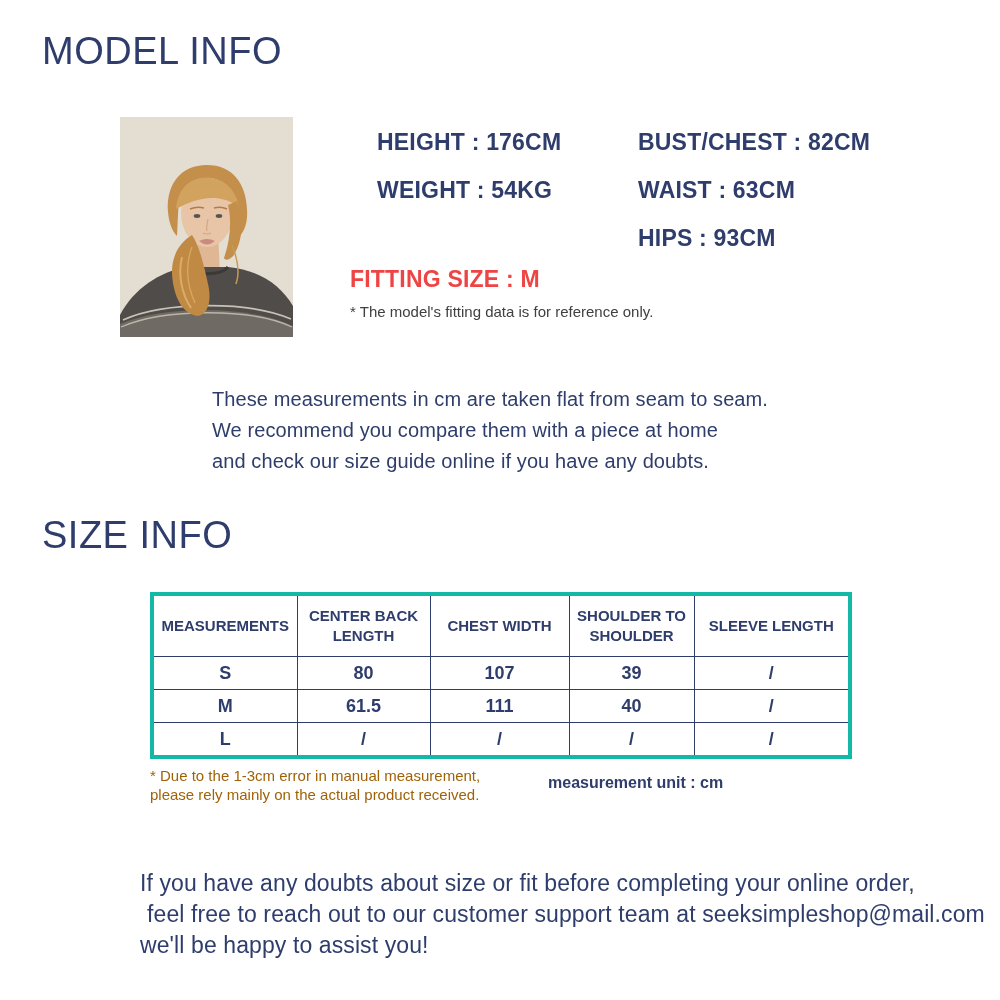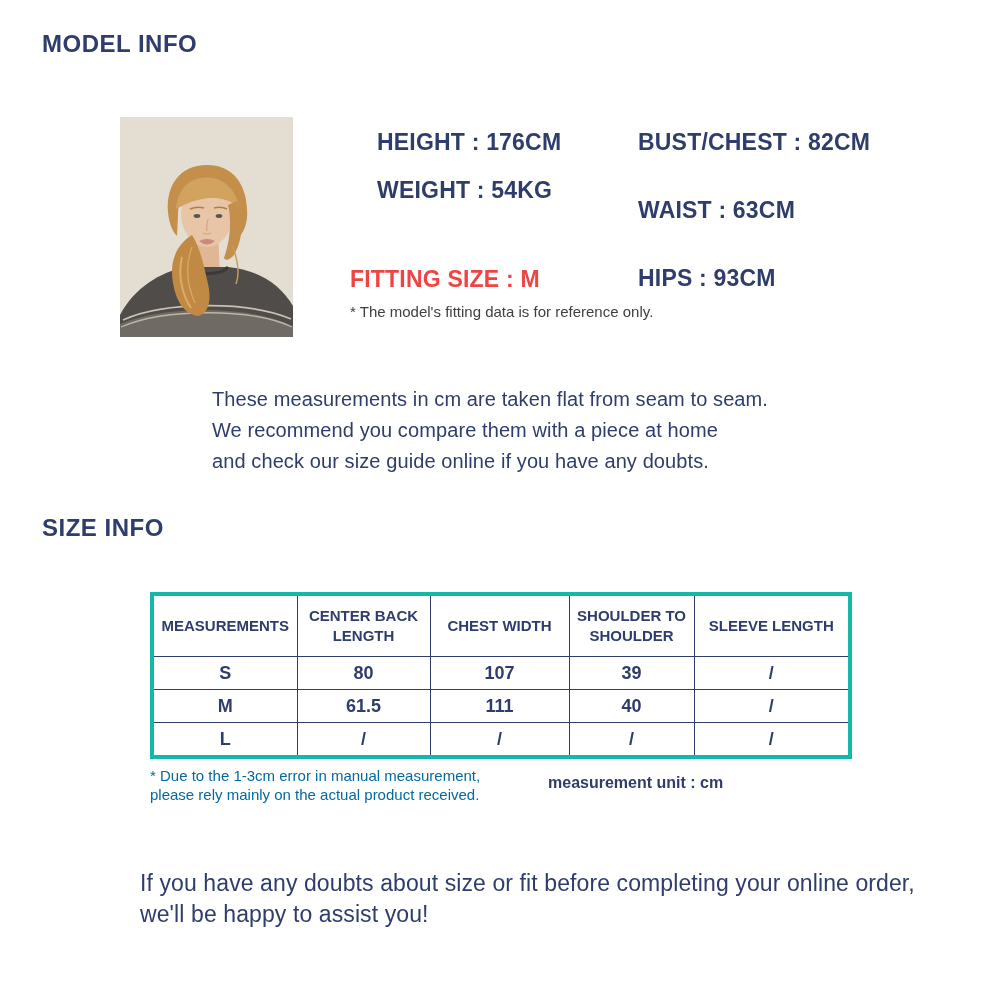--- a/index.html
+++ b/index.html
@@ -1,35 +1,35 @@
 <!DOCTYPE html>
 <html><head>
 <meta charset="utf-8">
 <style>
   html,body{margin:0;padding:0;background:#ffffff;}
   .canvas{
     position:relative;width:1000px;height:1000px;background:#ffffff;
     font-family:"Liberation Sans",sans-serif;color:#2e3d6b;overflow:hidden;
   }
   .section-title{
-    position:absolute;left:42px;font-size:24px;font-weight:700;
+    position:absolute;left:42px;font-size:38px;font-weight:400;
     letter-spacing:0.5px;color:#2e3d6b;
   }
   #model-title{top:30px;}
   #size-title{top:514px;}
   .photo{
     position:absolute;left:120px;top:117px;width:173px;height:220px;
   }
   .photo svg{display:block;width:100%;height:100%;}
   .stats{
     position:absolute;display:flex;flex-direction:column;gap:20px;
     font-size:23px;font-weight:700;color:#2e3d6b;letter-spacing:0.2px;
   }
   #stats-col1{left:348px;top:128px;margin-left:29px;}
-  #stats-col2{left:638px;top:128px;gap:40px;}
+  #stats-col2{left:638px;top:128px;}
   .stat-line{height:28px;line-height:28px;}
   #fitting-size{
     position:absolute;left:350px;top:266px;font-size:23px;font-weight:700;
     color:#ef4444;letter-spacing:0.2px;
   }
   #fitting-note{
     position:absolute;left:350px;top:303px;font-size:15px;color:#404040;
   }
   #intro{
     position:absolute;left:212px;top:384px;font-size:20px;line-height:31px;
@@ -40,21 +40,21 @@
     border-collapse:collapse;table-layout:fixed;
     border:4px solid #14b8a6;color:#2e3d6b;
   }
   #size-table th,#size-table td{
     border:1.5px solid #2e3d6b;text-align:center;vertical-align:middle;padding:0;
   }
   #size-table th{height:60px;font-size:15px;font-weight:700;line-height:20px;}
   #size-table td{height:32px;font-size:18px;font-weight:700;line-height:32px;}
   #table-note{
     position:absolute;left:150px;top:766px;font-size:15px;line-height:19px;
-    color:#0369a1;
+    color:#a16207;
   }
   #unit-note{
     position:absolute;left:548px;top:774px;width:300px;
     font-size:16px;font-weight:700;color:#2e3d6b;
   }
   #footer{
     position:absolute;left:140px;top:868px;font-size:23px;line-height:31px;
     color:#2e3d6b;font-weight:400;letter-spacing:0.1px;
   }
   #footer .indent{padding-left:7px;}
@@ -173,16 +173,17 @@
 
   <div id="table-note">
     <div>* Due to the 1-3cm error in manual measurement,</div>
     <div>please rely mainly on the actual product received.</div>
   </div>
 
   <div id="unit-note">measurement unit : cm</div>
 
   <div id="footer">
     <div>If you have any doubts about size or fit before completing your online order,</div>
+    <div class="indent">feel free to reach out to our customer support team at seeksimpleshop@mail.com</div>
     <div>we'll be happy to assist you!</div>
   </div>
 
 </div>
 
 </body></html>

